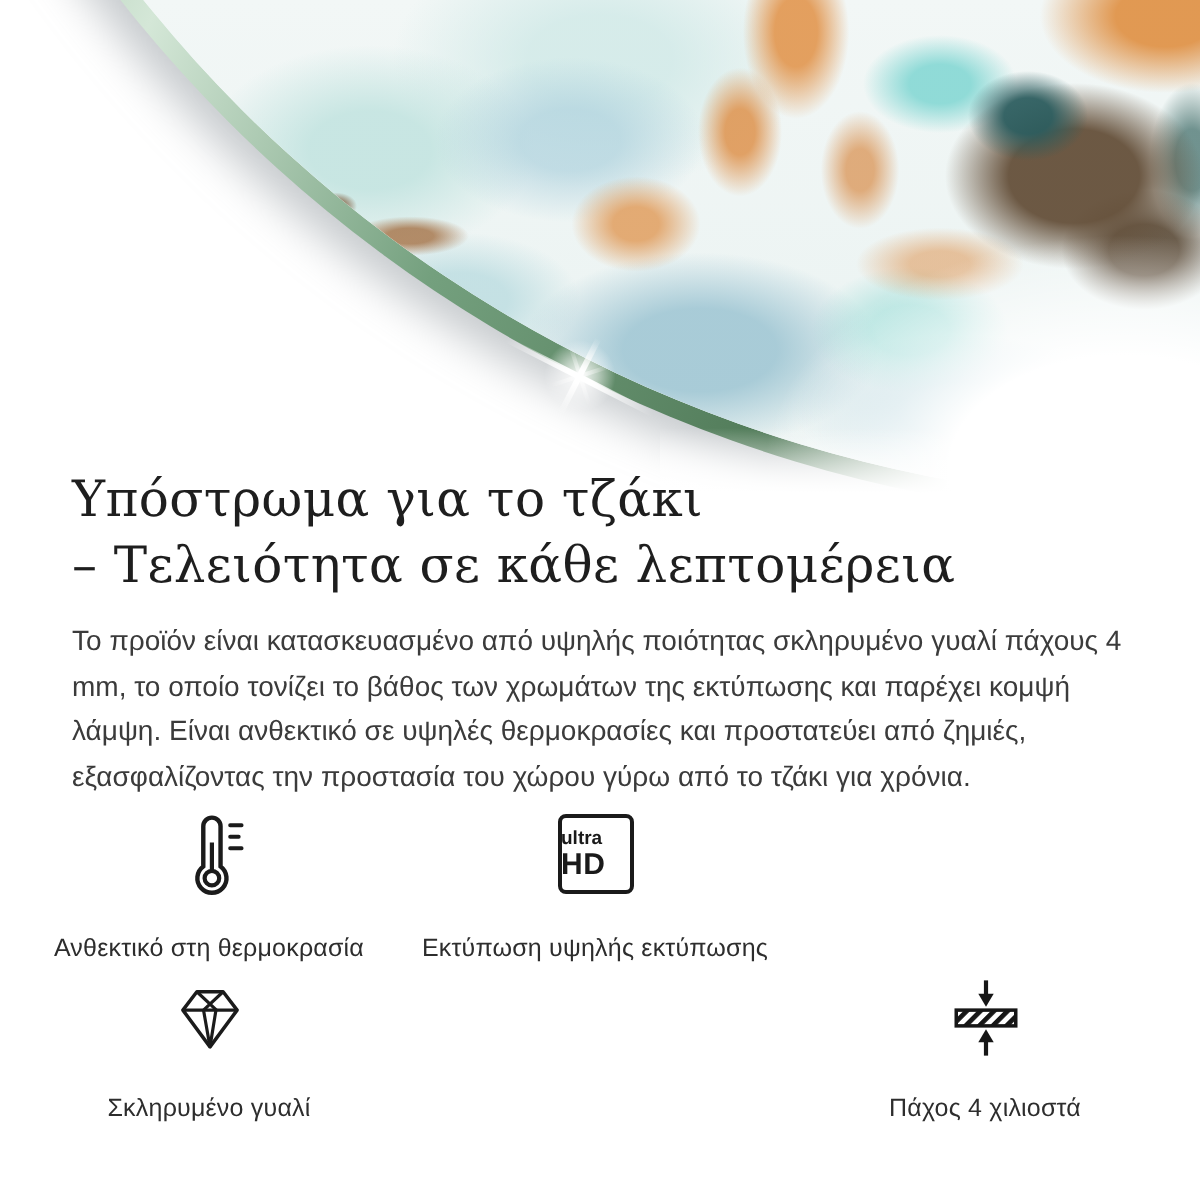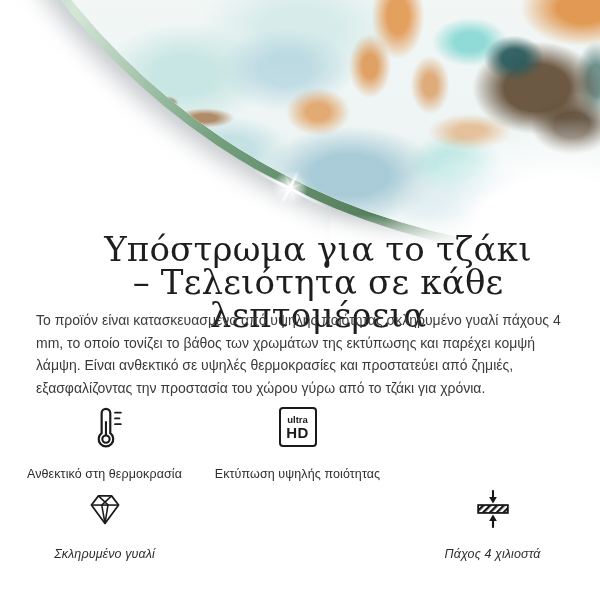--- a/index.html
+++ b/index.html
@@ -67,40 +67,40 @@
     background:radial-gradient(circle,rgba(255,255,255,0.98) 0%,rgba(255,255,255,0.55) 35%,rgba(255,255,255,0) 70%);}
   .sparkle .ray{background:linear-gradient(90deg,rgba(255,255,255,0),#fff 42%,#fff 58%,rgba(255,255,255,0));}
   .sparkle .r1{width:82px;height:3px;left:-6px;top:33.5px;}
   .sparkle .r2{width:42px;height:2.6px;left:14px;top:33.7px;transform:rotate(90deg);}
   .sparkle .r3{width:30px;height:2px;left:20px;top:34px;transform:rotate(45deg);opacity:.55;}
   .sparkle .r4{width:30px;height:2px;left:20px;top:34px;transform:rotate(-45deg);opacity:.55;}
 
   
   .title{
     position:absolute;left:36px;top:233px;margin:0;font-family:"DejaVu Serif","Liberation Serif",serif;
-    font-size:34px;line-height:33px;font-weight:400;color:#1e1e1e;letter-spacing:0.2px;text-align:center;
+    font-size:25px;line-height:33px;font-weight:400;color:#1e1e1e;letter-spacing:0.2px;
   }
   .title span{display:block;}
   .desc{
     position:absolute;left:36px;top:309px;width:532px;margin:0;
     font-size:14px;line-height:22.5px;color:#3b3b3b;
   }
 
   
   .feature{position:absolute;width:185px;display:flex;flex-direction:column;align-items:center;}
-  .f-r1{top:404px;} .f-r2{top:488px;font-style:italic;}
+  .f-r1{top:404px;} .f-r2{top:488px;}
   .f-c1{left:12px;} .f-c2{left:205px;} .f-c3{left:400px;}
   .icon-box{height:46px;display:flex;align-items:center;justify-content:center;}
   .f-r2 .icon-box{height:42px;}
   .feature .label{margin-top:17px;font-size:12.5px;color:#2d2d2d;letter-spacing:0.1px;white-space:nowrap;}
   .feature svg{display:block;}
   .stroke{fill:none;stroke:#1b1b1b;}
   .uhd-box{
     width:34px;height:36px;border:2.6px solid #1a1a1a;border-radius:4px;
-    display:flex;flex-direction:column;align-items:center;justify-content:center;color:#1a1a1a;
+    display:flex;flex-direction:column;justify-content:center;color:#1a1a1a;
   }
   .uhd-top{font-size:9.5px;font-weight:700;line-height:10px;}
   .uhd-bottom{font-size:15px;font-weight:700;line-height:15px;letter-spacing:0.3px;}
 </style>
 </head>
 <body>
 
 <div class="page">
 
   <div class="hero">
@@ -139,21 +139,21 @@
     <div class="label">Ανθεκτικό στη θερμοκρασία</div>
   </div>
 
   <div class="feature f-r1 f-c2">
     <div class="icon-box">
       <div class="uhd-box">
         <span class="uhd-top">ultra</span>
         <span class="uhd-bottom">HD</span>
       </div>
     </div>
-    <div class="label">Εκτύπωση υψηλής ποιότητας</div>
+    <div class="label">Εκτύπωση υψηλής εκτύπωσης</div>
   </div>
 
 
   <div class="feature f-r2 f-c1">
     <div class="icon-box">
       <svg viewBox="0 0 48 48" width="42" height="42">
         <path class="stroke" stroke-width="2" stroke-linejoin="round" d="M8.5 19.5L16.5 9h15l8 10.5L24 40.5z"></path>
         <path class="stroke" stroke-width="1.8" d="M8.5 19.5h31"></path>
         <path class="stroke" stroke-width="1.8" d="M16.5 9l11.2 10.5M31.5 9L20.3 19.5"></path>
         <path class="stroke" stroke-width="1.8" d="M20.3 19.5L24 40.5l3.4-21"></path>

